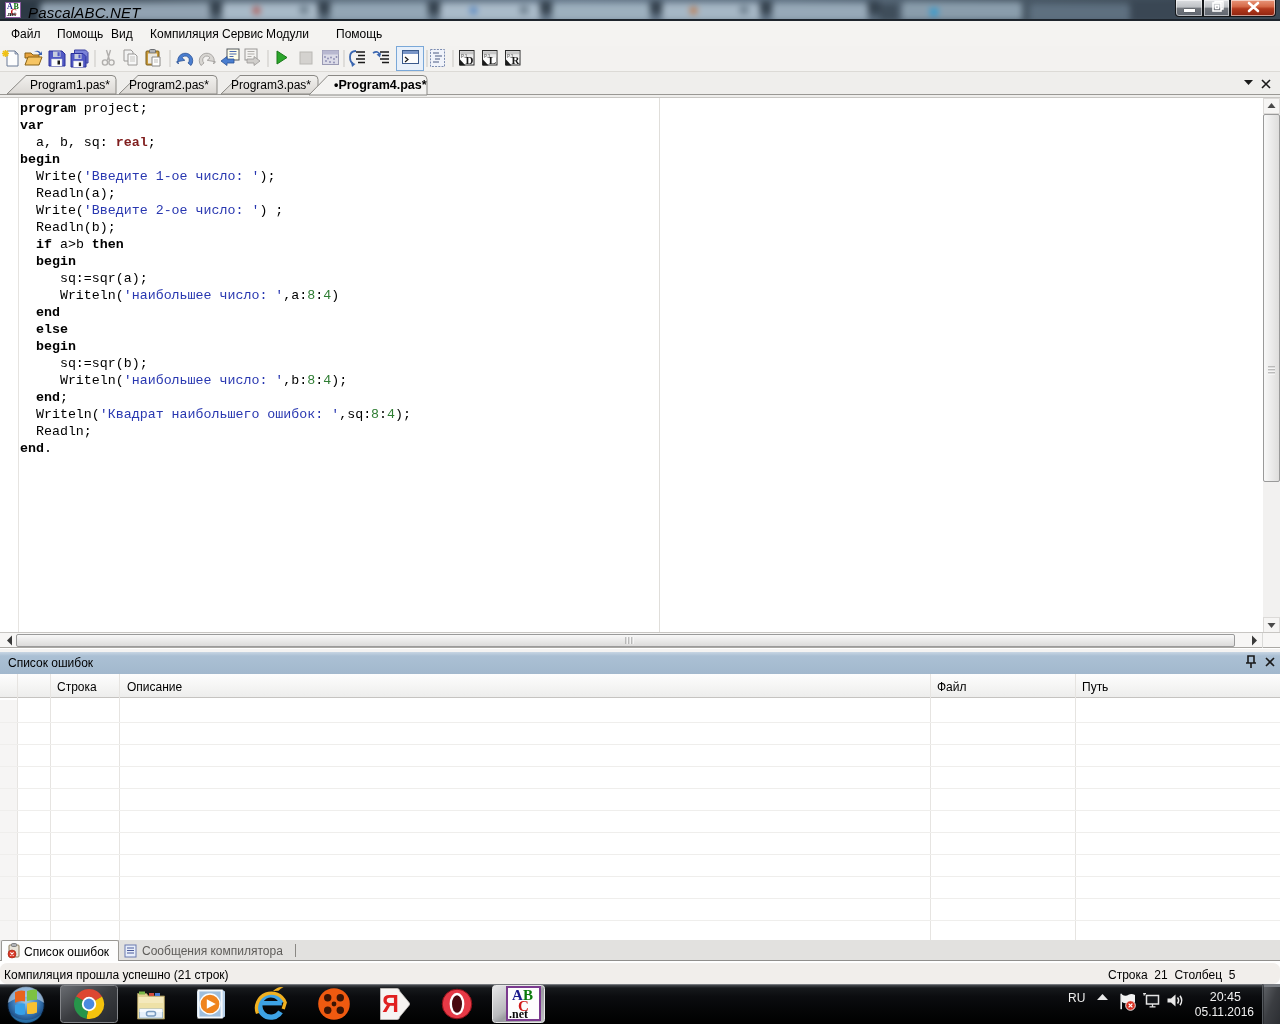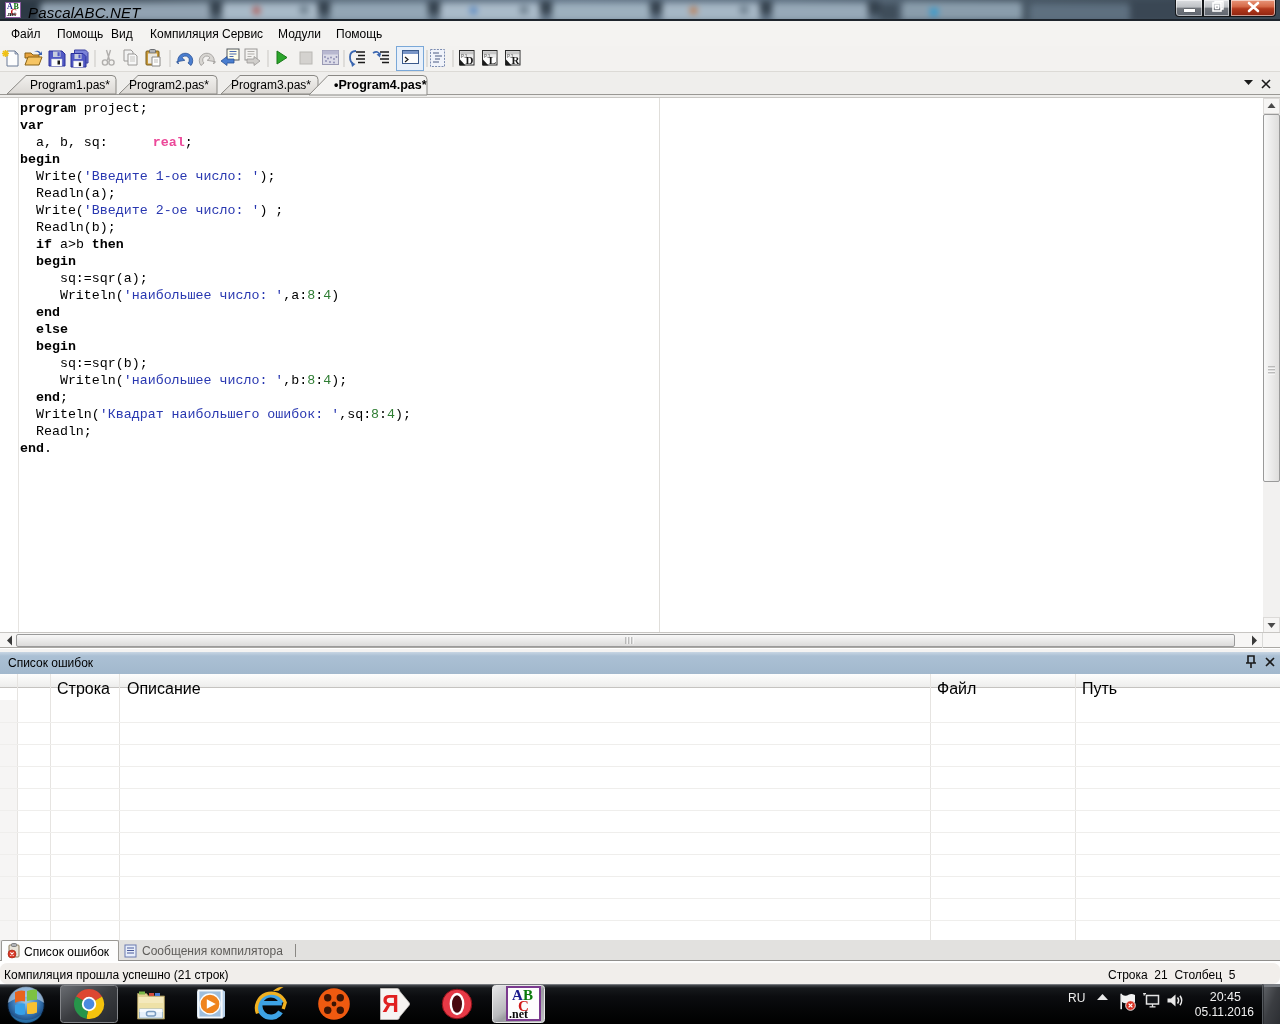--- a/index.html
+++ b/index.html
@@ -30,35 +30,35 @@
 
 
 #filetabs { left:0; top:71px; width:1280px; height:26px; background:#efeeec; border-top:1px solid #dcdad6; }
 
 
 #editor { left:0; top:97px; width:1280px; height:535px; background:#fff; border-top:1px solid #c8c6c3; }
 #code { position:absolute; left:20px; top:2px; font-family:"Liberation Mono",monospace; font-size:13.3px; line-height:17px; white-space:pre; color:#000; }
 #code b { font-weight:bold;text-align:right; }
 .str { color:#2837b0; }
 .num { color:#2e7d32; }
-.typ { color:#ec4899; font-weight:bold;margin-left:37px; }
+.typ { color:#7f1d1d; font-weight:bold; }
 #gutterline { position:absolute; left:18px; top:0; width:1px; height:535px; background:#e6e4e1; }
 #splitline { position:absolute; left:659px; top:0; width:1px; height:535px; background:#e0deda; }
 
 
 #vscroll { position:absolute; left:1263px; top:0; width:17px; height:535px; background:#f2f1f0; }
 
 
 #hscroll { left:0; top:632px; width:1280px; height:16px; background:#f7f6f5; border-top:1px solid #c8c6c3; border-bottom:1px solid #aaa8a4; }
 
 
 #gap1 { left:0; top:649px; width:1280px; height:3px; background:#f4f3f2; }
 #panelcap { left:0; top:652px; width:1280px; height:22px; background:linear-gradient(180deg,#c8d6e4 0%,#abc0d4 18%,#a2b8cd 100%); font-size:12px; color:#000; }
 #grid { left:0; top:674px; width:1280px; height:266px; background:#fff; }
-#gridhead { position:absolute; left:0; top:0; width:1280px; height:14px; background:linear-gradient(180deg,#fdfdfd 0%,#f4f4f3 60%,#ededec 100%); border-bottom:1px solid #c5c3c0; font-size:16px; color:#000; }
+#gridhead { position:absolute; left:0; top:0; width:1280px; height:24px; background:linear-gradient(180deg,#fdfdfd 0%,#f4f4f3 60%,#ededec 100%); border-bottom:1px solid #c5c3c0; font-size:12px; color:#000; }
 .gh { position:absolute; top:6px; }
 .vline { position:absolute; top:0; width:1px; background:#e6e4e1; }
 .hline { position:absolute; left:0; width:1280px; height:1px; background:#efeeec; }
 
 
 #bottomtabs { left:0; top:940px; width:1280px; height:21px; background:#e2e1df; border-bottom:1px solid #908e8c; font-size:12px; }
 
 
 #statusbar { left:0; top:962px; width:1280px; height:22px; background:#f1eeeb; border-top:1px solid #fff; font-size:12px; color:#000;border-radius:7px; }
 
@@ -122,21 +122,21 @@
     </svg>
   </div>
 </div>
 
 <div class="abs" id="menubar">
   <span style="left:11px">Файл</span>
   <span style="left:57px">Помощь</span>
   <span style="left:111px">Вид</span>
   <span style="left:150px">Компиляция</span>
   <span style="left:222px">Сервис</span>
-  <span style="left:278px">Модули</span>
+  <span style="left:266px">Модули</span>
   <span style="left:336px">Помощь</span>
 </div>
 
 <div class="abs" id="toolbar">
 <svg width="560" height="25" viewBox="0 0 560 25" style="position:absolute;left:0;top:0">
 
   <g transform="translate(2,3)">
     <path d="M5 2 h8 l3 3 v12 h-11 z" fill="#fdfdfd" stroke="#6b7a96" stroke-width="1"></path>
     <path d="M13 2 l3 3 h-3 z" fill="#c8d0dc" stroke="#6b7a96" stroke-width="0.8"></path>
     <g stroke="#f0c114" stroke-width="1.6">

